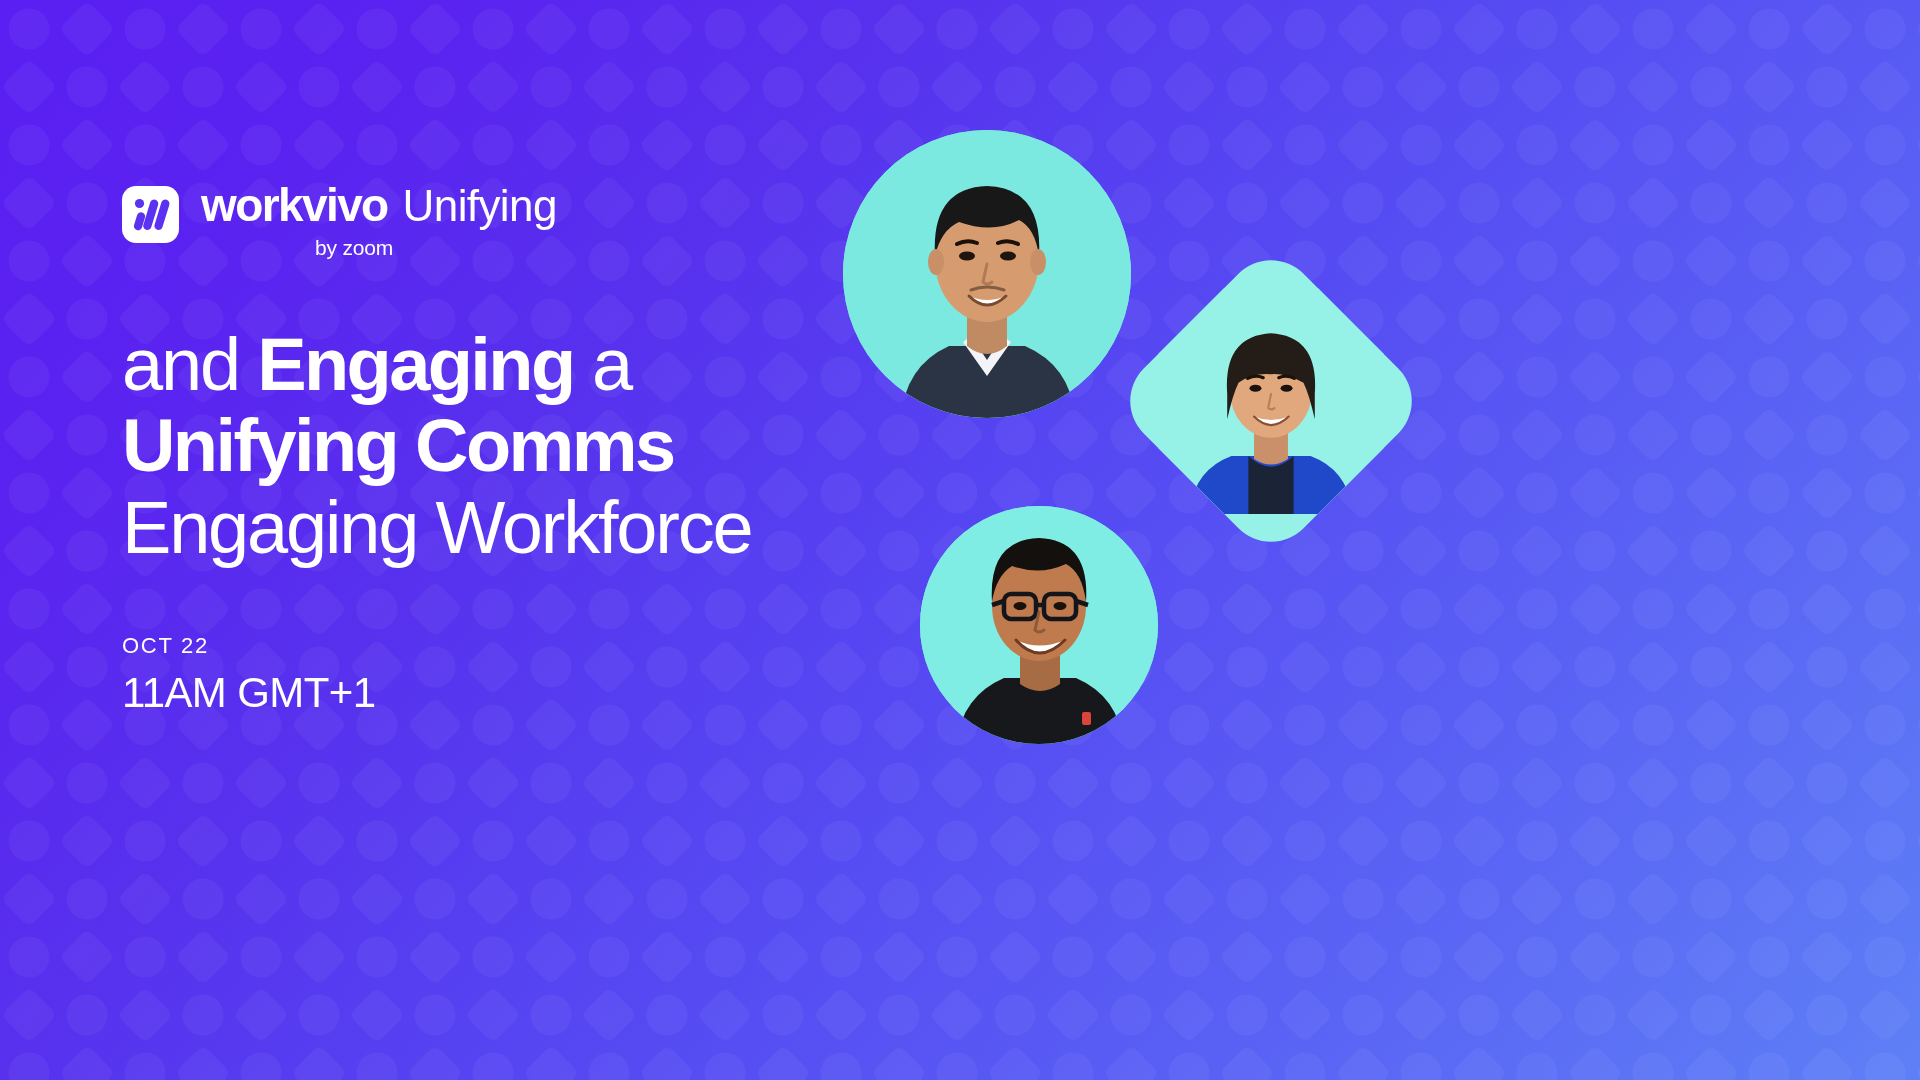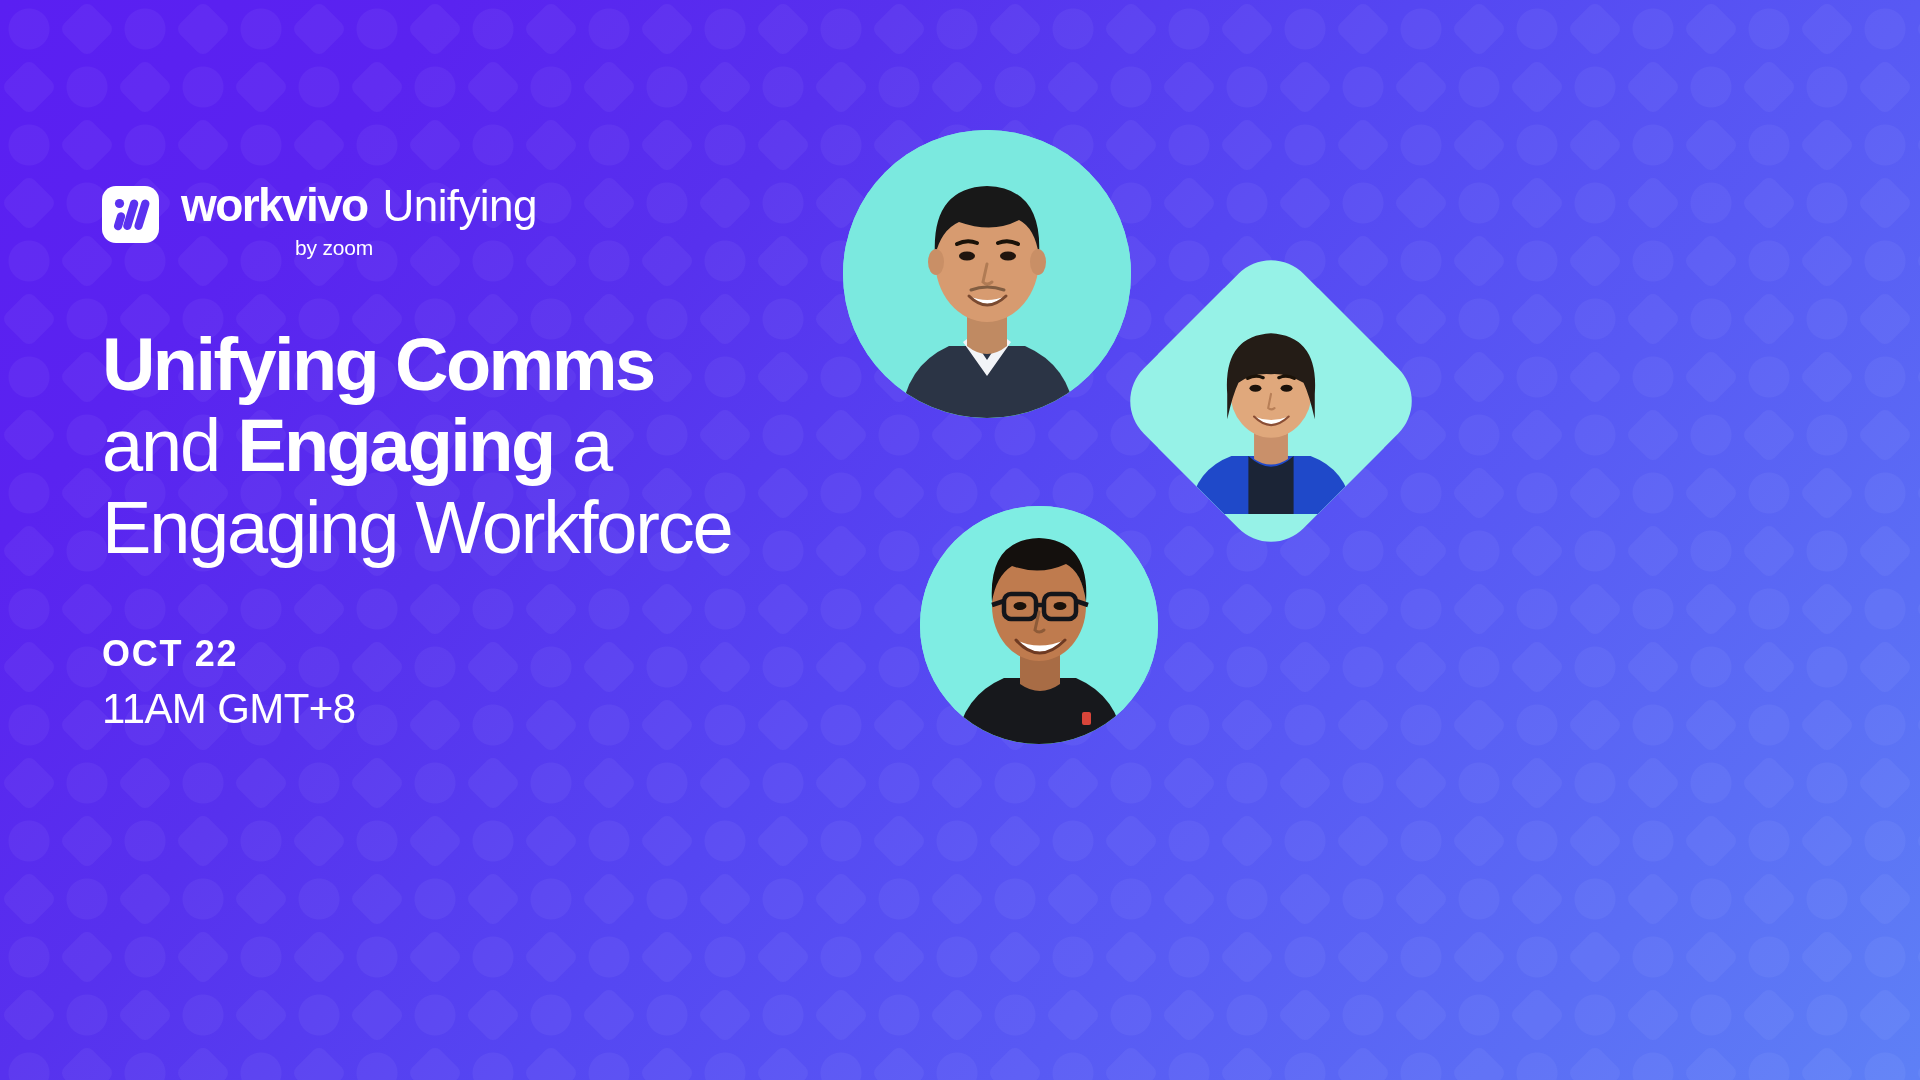--- a/index.html
+++ b/index.html
@@ -50,21 +50,21 @@
     position:absolute;
     width:40px; height:40px;
     border-radius:8px;
     background:rgba(255,255,255,0.115);
     transform:rotate(45deg);
   }
 
   
   .content {
     position:absolute;
-    left:102px;
+    left:122px;
     top:178px;
     width:840px;
     z-index:5;
   }
 
   
   .logo-lockup {
     display:flex;
     align-items:flex-start;
     gap:22px;
@@ -120,22 +120,22 @@
     letter-spacing:-2.2px;
     font-weight:300;
     white-space:nowrap;
   }
   .headline .ln { display:block; }
   .headline b { font-weight:700; letter-spacing:-2.6px; }
 
   
   .date-block { margin-top:66px; color:#FFFFFF; }
   .date-line {
-    font-size:36px;
-    font-weight:700;
+    font-size:22px;
+    font-weight:400;
     letter-spacing:1.7px;
     line-height:1.1;
   }
   .time-line {
     margin-top:12px;
     font-size:42px;
     font-weight:300;
     letter-spacing:-0.6px;
     line-height:1.1;
   }
@@ -521,35 +521,35 @@
         <div class="logo-row">
           <span class="wordmark">workvivo</span>
           <span class="presents">Unifying</span>
         </div>
         <div class="byzoom">by zoom</div>
       </div>
     </div>
 
     <h1 class="headline">
       <span class="ln">
-        <b>Unifying Comms</b>
-      </span>
-      <span class="ln">
         <span>and</span>
         <b>Engaging</b>
         <span>a</span>
       </span>
       <span class="ln">
+        <b>Unifying Comms</b>
+      </span>
+      <span class="ln">
         <span>Engaging Workforce</span>
       </span>
     </h1>
 
     <div class="date-block">
       <div class="date-line">OCT 22</div>
-      <div class="time-line">11AM GMT+8</div>
+      <div class="time-line">11AM GMT+1</div>
     </div>
   </div>
 
   <div class="portrait p-circle photo-top">
     <svg class="figure" viewBox="0 0 288 288" xmlns="http://www.w3.org/2000/svg">
       <rect width="288" height="288" fill="#7BE9DF"></rect>
 
       <path d="M58 288 Q62 236 106 216 L182 216 Q228 236 232 288 Z" fill="#2B3445"></path>
 
       <path d="M120 212 L144 246 L168 212 L160 206 L144 230 L128 206 Z" fill="#F2F4F7"></path>

